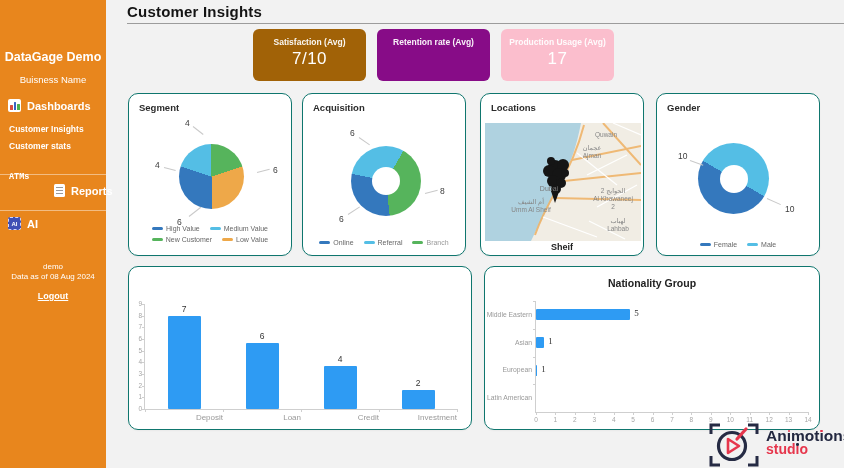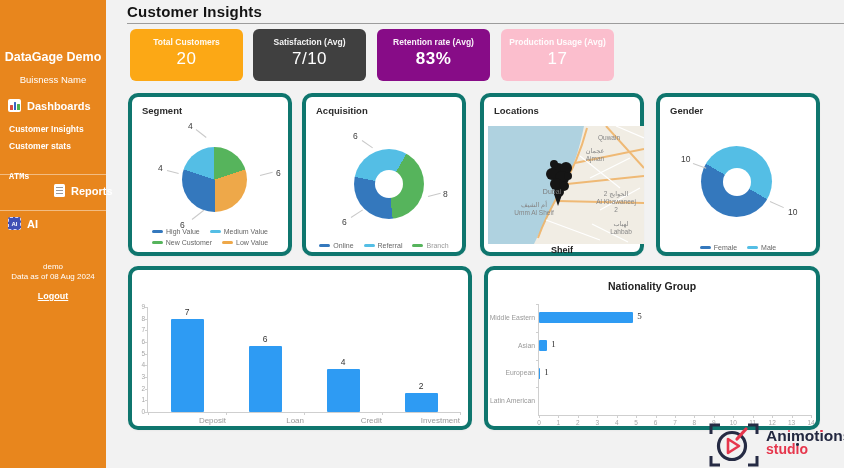--- a/index.html
+++ b/index.html
@@ -25,21 +25,21 @@
   .ic-ai{width:13px;height:13px;background:#4050B5;border-radius:2px;border:1px dashed #cfd4ff;
          color:#fff;font-size:6px;font-weight:bold;display:flex;align-items:center;justify-content:center;box-sizing:border-box;}
   
   .h1{position:absolute;left:127px;top:3px;font-size:15px;font-weight:bold;color:#141414;letter-spacing:.2px;}
   .rule{position:absolute;left:127px;right:0;top:23px;height:1px;background:#9C9C9C;}
   
   .kpi{position:absolute;top:29px;width:113px;height:52px;border-radius:6px;color:#fff;text-align:center;}
   .kpi .lb{margin-top:8px;font-size:8.5px;font-weight:bold;opacity:.95;}
   .kpi .vl{margin-top:2px;font-size:17px;letter-spacing:.5px;}
   
-  .panel{position:absolute;background:#fff;border:4px solid #0f766e;border-radius:10px;
+  .panel{position:absolute;background:#fff;border:1px solid #0f766e;border-radius:10px;
          box-shadow:0 1px 2px rgba(0,0,0,.04);box-sizing:border-box;}
   .p-title{position:absolute;left:10px;top:8px;font-size:9.5px;font-weight:bold;color:#2b2b2b;}
   .p-title-c{position:absolute;left:0;top:10px;width:100%;text-align:center;font-size:10.5px;font-weight:bold;color:#222;}
   .pie{position:absolute;border-radius:50%;}
   .hole{position:absolute;background:#fff;border-radius:50%;}
   .callout{position:absolute;font-size:8.5px;color:#3c3c3c;}
   .lead{position:absolute;height:1px;background:#c9c9c9;transform-origin:0 50%;}
   .legend{position:absolute;left:0;width:100%;display:flex;justify-content:center;gap:10px;}
   .lg-it{display:flex;align-items:center;gap:3px;font-size:7px;color:#666;cursor:pointer;}
   .lg-mk{width:11px;height:3px;border-radius:2px;}
@@ -109,31 +109,26 @@
     <div class="sb-foot" style="top:262px;">
       <div>demo</div>
       <div>Data as of 08 Aug 2024</div>
     </div>
     <div class="sb-logout" style="top:291px;">Logout</div>
   </div>
 
   <div class="h1">Customer Insights</div>
   <div class="rule"></div>
 
-  <div class="kpi" style="left: 130px; background: rgb(252, 168, 21);">
-    <div class="lb">Total Customers</div>
-    <div class="vl">20</div>
-  </div>
-  <div class="kpi" style="left: 253px; background: #404040;">
+  <div class="kpi" style="left: 253px; background: #a16207;">
     <div class="lb">Satisfaction (Avg)</div>
     <div class="vl">7/10</div>
   </div>
   <div class="kpi" style="left: 377px; background: rgb(135, 12, 135);">
     <div class="lb">Retention rate (Avg)</div>
-    <div class="vl" style="font-weight:bold;">83%</div>
   </div>
   <div class="kpi" style="left: 501px; background: rgb(251, 190, 205);">
     <div class="lb">Production Usage (Avg)</div>
     <div class="vl">17</div>
   </div>
 
   <div class="panel" style="left:128px;top:93px;width:164px;height:163px;">
     <div class="p-title">Segment</div>
     <div class="pie" style="left: 50px; top: 50px; width: 65px; height: 65px; background: conic-gradient(rgb(86, 180, 92) 0deg, rgb(86, 180, 92) 72deg, rgb(238, 168, 73) 72deg, rgb(238, 168, 73) 180deg, rgb(52, 120, 189) 180deg, rgb(52, 120, 189) 288deg, rgb(84, 190, 229) 288deg, rgb(84, 190, 229) 360deg);"></div>
     <span class="callout" style="left:56px;top:24px;">4</span>

